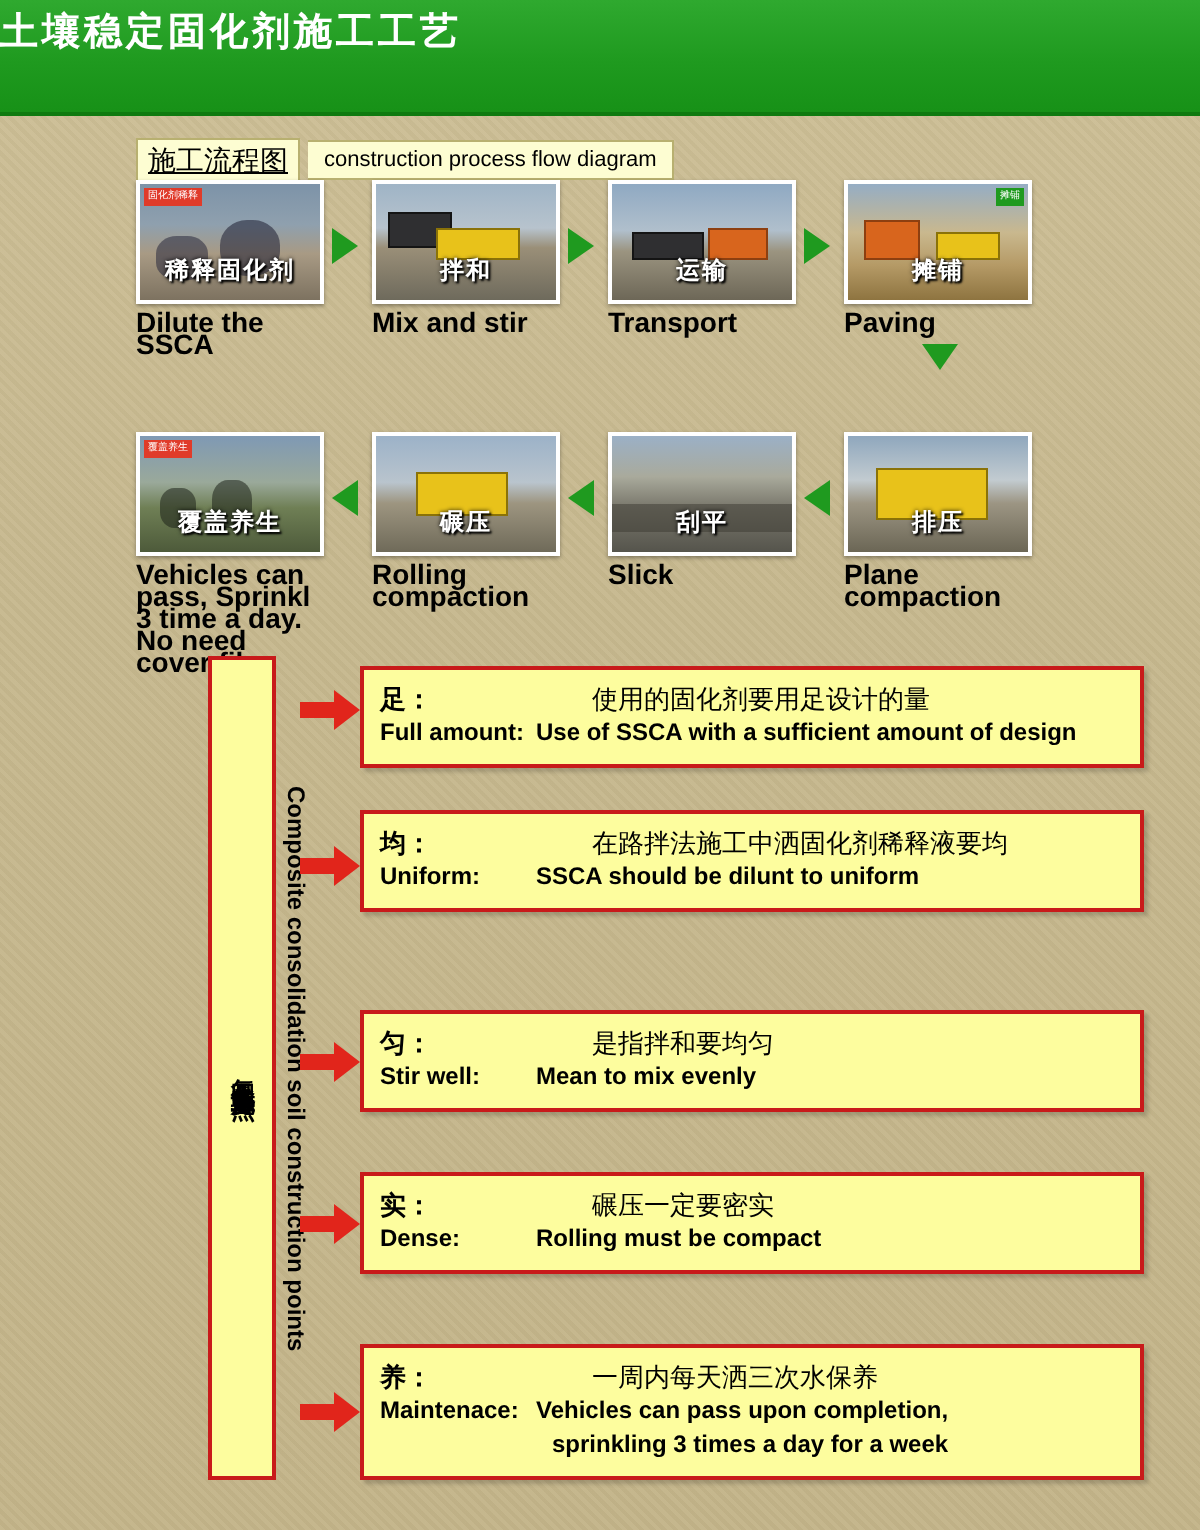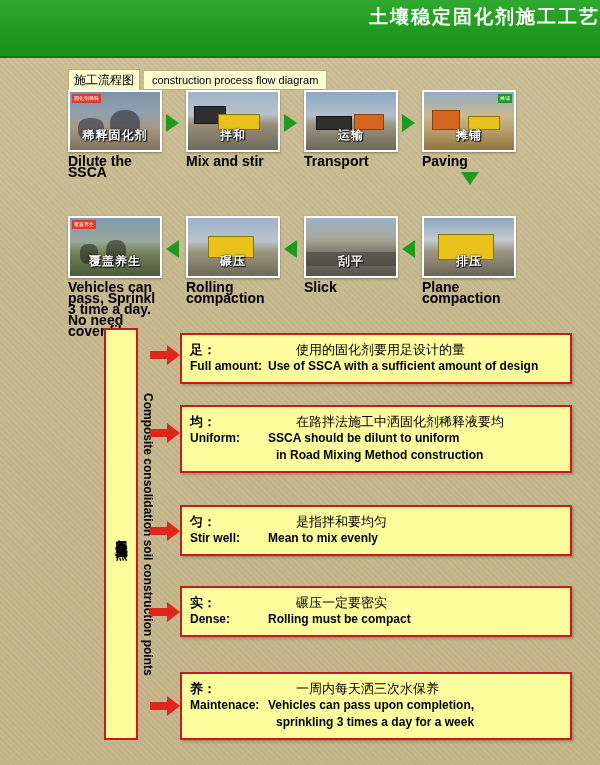--- a/index.html
+++ b/index.html
@@ -22,21 +22,21 @@
       linear-gradient(180deg, #cdbf96 0%, #c6b88e 40%, #c3b489 100%);
   }
   
   .header {
     position: absolute;
     left: 0; top: 0;
     width: 600px;
     height: 58px;
     background: linear-gradient(180deg,#2fa92f 0%, #1f9a1f 55%, #179117 100%);
     border-bottom: 2px solid #0f7a0f;
-    text-align: right;
+    text-align: left;
     color: #ffffff;
     box-sizing: border-box;
     padding-top: 5px;
   }
   .header .cn {
     font-size: 19px;
     font-weight: bold;
     letter-spacing: 2px;
     line-height: 24px;
   }
@@ -54,25 +54,26 @@
     height: 242px;
   }
   .flow-title-row {
     display: flex;
     align-items: center;
     height: 20px;
   }
   .flow-tag {
     background: #fdfdd2;
     border: 1px solid #b8b070;
-    font-size: 12px;
+    font-size: 14px;
     color: #000;
     padding: 4px 5px;
     line-height: 12px;
     white-space: nowrap;
+    text-decoration: underline;
   }
   .flow-tag-en {
     background: #fdfdd2;
     border: 1px solid #b8b070;
     border-left: none;
     font-size: 11px;
     color: #000;
     padding: 3px 8px;
     line-height: 12px;
     margin-left: 4px;
@@ -404,21 +405,20 @@
   </div>
   <div class="point-box" style="top:405px;">
     <div class="point-line">
       <div class="pt-term cn">均：</div>
       <div class="pt-text cn">在路拌法施工中洒固化剂稀释液要均</div>
     </div>
     <div class="point-line">
       <div class="pt-term">Uniform:</div>
       <div class="pt-text bold">SSCA should be dilunt to uniform</div>
     </div>
-    <div class="pt-cont">in Road Mixing Method construction</div>
   </div>
 
   <div class="red-arrow" style="top:521px;">
     <div class="stem"></div>
       <div class="head"></div>
   </div>
   <div class="point-box" style="top:505px;">
     <div class="point-line">
       <div class="pt-term cn">匀：</div>
       <div class="pt-text cn">是指拌和要均匀</div>

